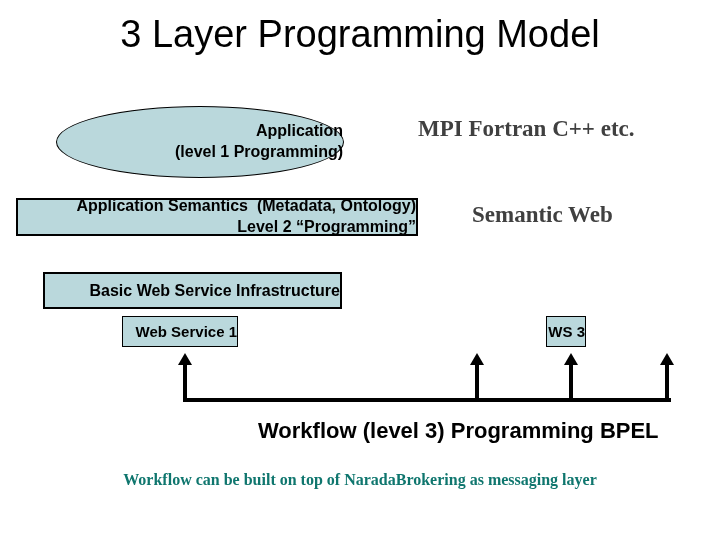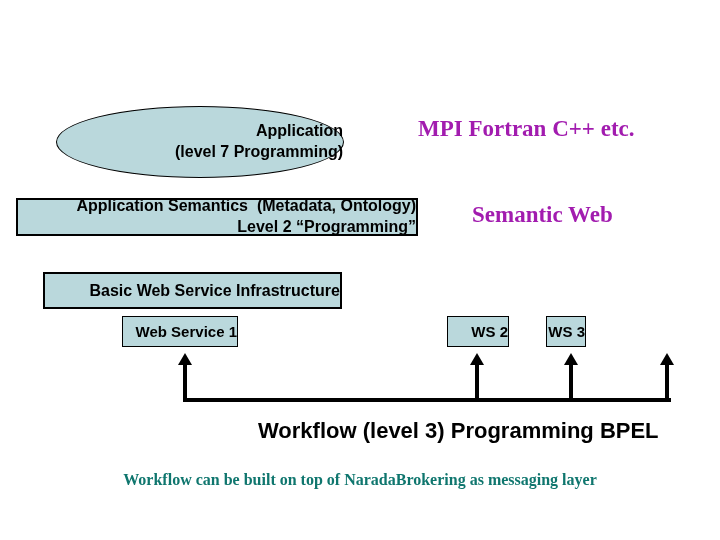--- a/index.html
+++ b/index.html
@@ -29,21 +29,21 @@
     left:43px;top:272px;width:299px;height:37px;border-width:2px;
     font-size:16px;
   }
   .svc{top:316px;height:31px;font-size:15px;}
   .svc1{left:122px;width:116px;}
   .svc2{left:447px;width:62px;}
   .svc3{left:546px;width:40px;}
   .svc4{left:642px;width:60px;}
   .serif-label{
     position:absolute;font-family:"Liberation Serif",serif;font-weight:bold;
-    font-size:23px;color:#a21caf;white-space:nowrap;
+    font-size:23px;color:#404040;white-space:nowrap;
   }
   .mpi{left:418px;top:116px;}
   .semweb{left:472px;top:202px;}
   .hline{position:absolute;left:183px;top:398px;width:488px;height:4px;background:#000;}
   .stem{position:absolute;top:364px;width:4px;height:38px;background:#000;}
   .head{
     position:absolute;top:353px;width:0;height:0;
     border-left:7px solid transparent;border-right:7px solid transparent;
     border-bottom:12px solid #000;
   }
@@ -62,44 +62,42 @@
   }
   .pagenum{
     position:absolute;left:664px;top:522px;font-size:15px;color:#000;margin-top:31px;
   }
 </style>
 </head>
 <body>
 
 <div class="slide">
 
+  <div class="title">3 Layer Programming Model</div>
 
   <div class="shape ellipse">
     <div>Application</div>
-    <div>(level 7 Programming)</div>
+    <div>(level 1 Programming)</div>
   </div>
 
   <div class="serif-label mpi">MPI Fortran C++ etc.</div>
 
   <div class="shape level2">
     <div class="l1">Application Semantics  (Metadata, Ontology)</div>
     <div>Level 2 “Programming”</div>
   </div>
 
   <div class="serif-label semweb">Semantic Web</div>
 
   <div class="shape infra">
     <div>Basic Web Service Infrastructure</div>
   </div>
 
   <div class="shape svc svc1">
     <div>Web Service 1</div>
-  </div>
-  <div class="shape svc svc2">
-    <div>WS 2</div>
   </div>
   <div class="shape svc svc3">
     <div>WS 3</div>
   </div>
 
   <div class="hline"></div>
   <div class="stem stem1"></div>
   <div class="head head1"></div>
   <div class="stem stem2"></div>
   <div class="head head2"></div>

